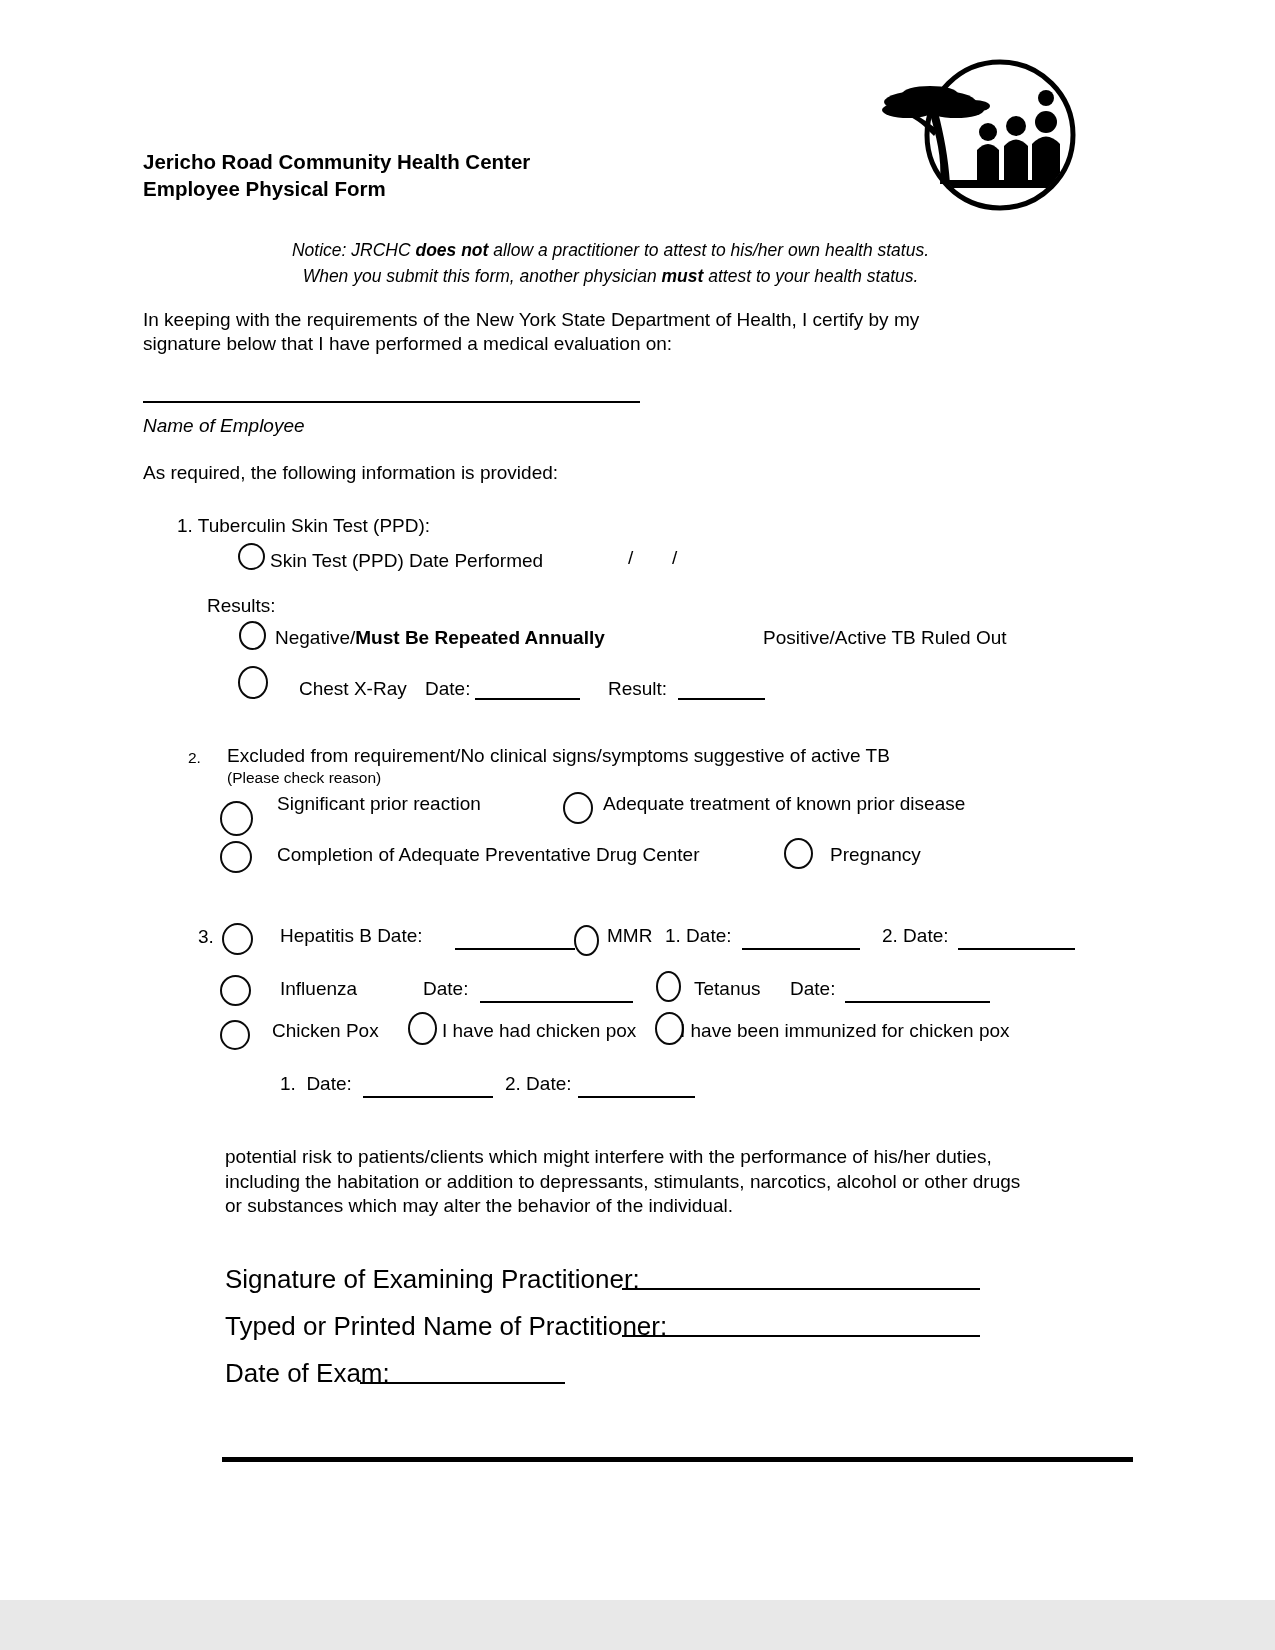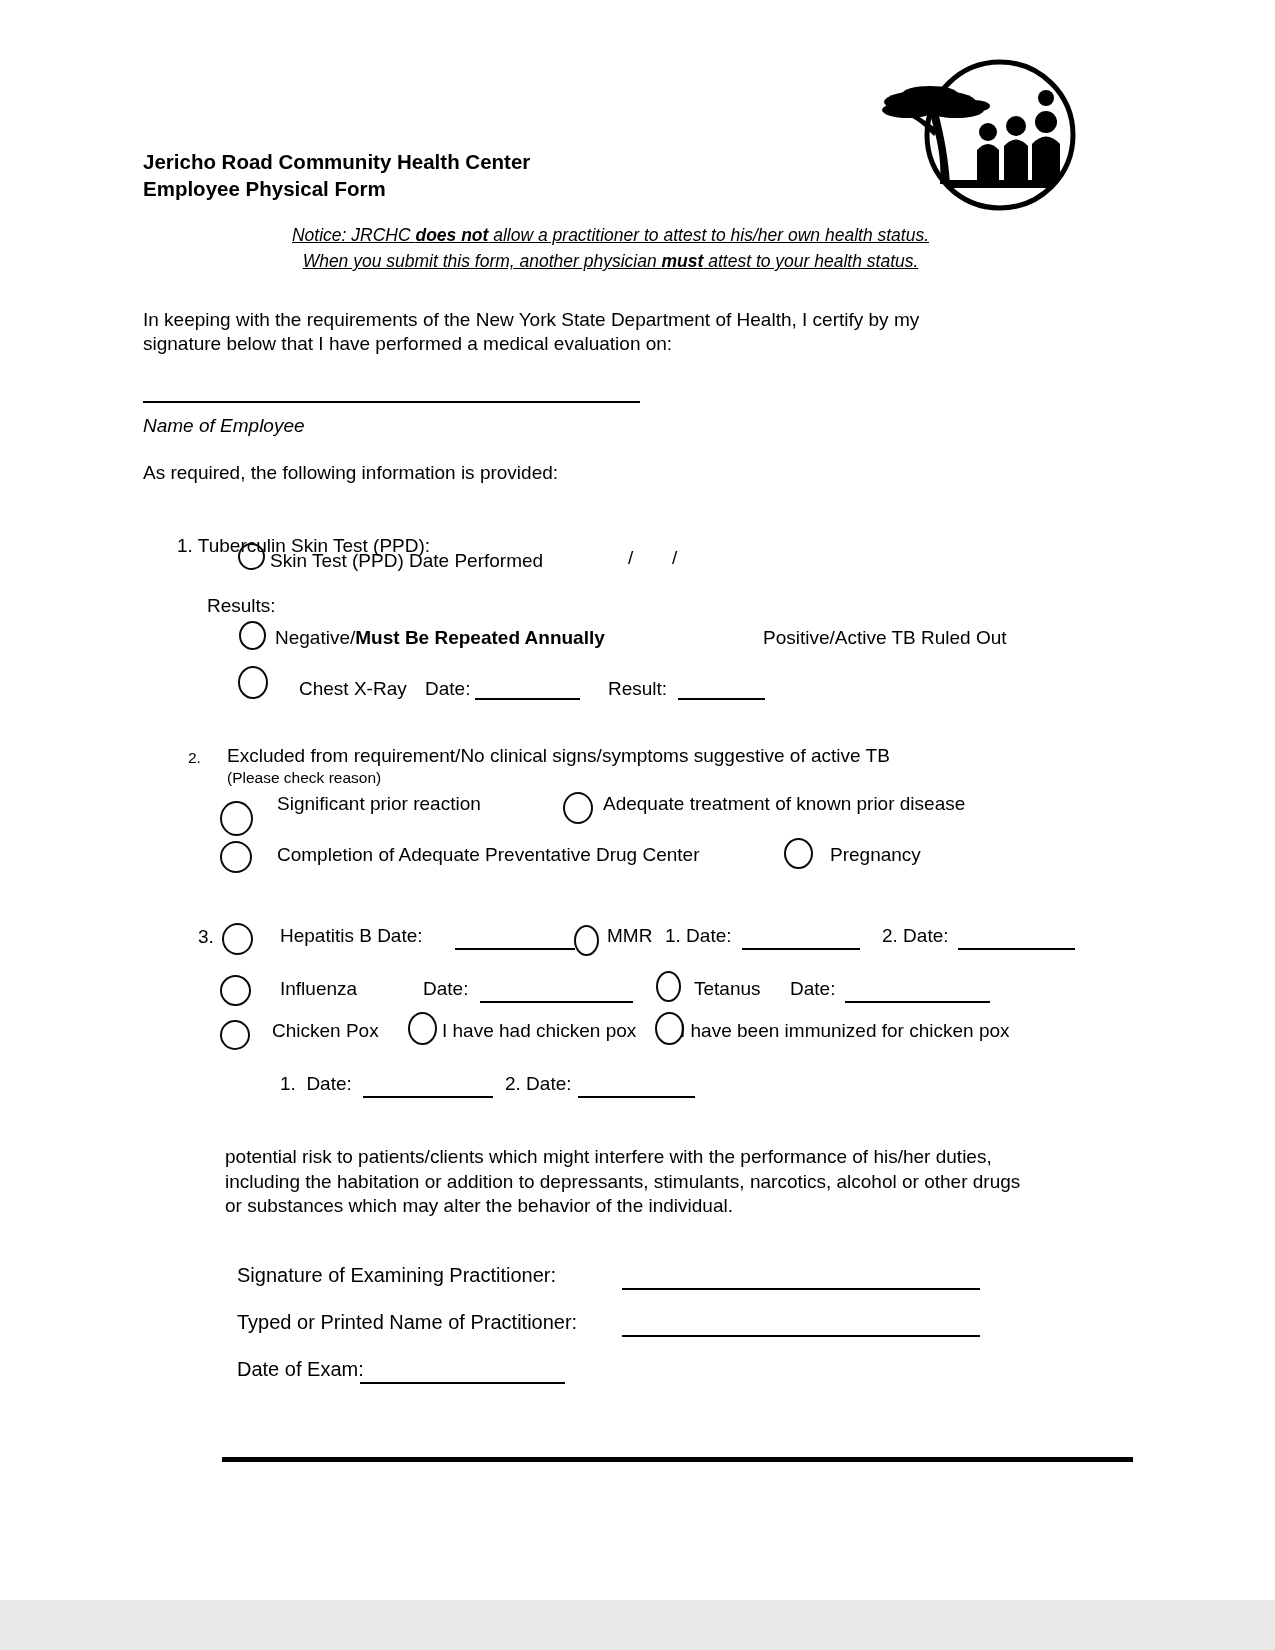--- a/index.html
+++ b/index.html
@@ -27,21 +27,21 @@
   }
   .line{
     position:absolute;
     border-bottom:2px solid #000;
     height:0;
   }
   .thick-rule{
     position:absolute;
     background:#000;
   }
-  .sig-label{font-size:20px;margin-left:12px;}
+  .sig-label{font-size:26px;}
 </style>
 </head>
 <body>
 
 <div id="page">
 
   <div class="abs title" style="left:143px;top:148px;">
     <div>Jericho Road Community Health Center</div>
     <div>Employee Physical Form</div>
   </div>
@@ -71,36 +71,36 @@
         <circle cx="110" cy="76" r="9" fill="#000"></circle>
         <path d="M99 128 L99 94 Q110 82 121 94 L121 128 Z" fill="#000"></path>
         <circle cx="138" cy="70" r="10" fill="#000"></circle>
         <path d="M126 128 L126 90 Q138 77 150 90 L150 128 Z" fill="#000"></path>
         <circle cx="168" cy="66" r="11" fill="#000"></circle>
         <path d="M154 128 L154 88 Q168 73 182 88 L182 128 Z" fill="#000"></path>
       </g>
     </svg>
   </div>
 
-  <div class="abs notice" style="left:143px;top:222px;width:935px;white-space:normal;text-decoration:underline;">
+  <div class="abs notice" style="left:143px;top:237px;width:935px;white-space:normal;">
     <div><span>Notice: JRCHC </span><span class="b">does not</span><span> allow a practitioner to attest to his/her own health status.</span></div>
     <div><span>When you submit this form, another physician </span><span class="b">must</span><span> attest to your health status.</span></div>
   </div>
 
   <div class="abs t" style="left:143px;top:308px;">
     <div>In keeping with the requirements of the New York State Department of Health, I certify by my</div>
     <div>signature below that I have performed a medical evaluation on:</div>
   </div>
 
   <div class="line" style="left:143px;top:401px;width:497px;"></div>
   <div class="abs t italic" style="left:143px;top:414px;">Name of Employee</div>
 
   <div class="abs t" style="left:143px;top:461px;">As required, the following information is provided:</div>
 
-  <div class="abs t" style="left:177px;top:514px;margin-top:20px;">1. Tuberculin Skin Test (PPD):</div>
+  <div class="abs t" style="left:177px;top:514px;">1. Tuberculin Skin Test (PPD):</div>
 
   <div class="radio" style="left:238px;top:543px;width:27px;height:27px;"></div>
   <div class="abs t" style="left:270px;top:549px;">Skin Test (PPD) Date Performed</div>
   <div class="abs t" style="left:628px;top:546px;">/</div>
   <div class="abs t" style="left:672px;top:546px;">/</div>
 
   <div class="abs t" style="left:207px;top:594px;">Results:</div>
 
   <div class="radio" style="left:239px;top:621px;width:27px;height:29px;"></div>
   <div class="abs t" style="left:275px;top:626px;"><span>Negative/</span><span class="b">Must Be Repeated Annually</span></div>

